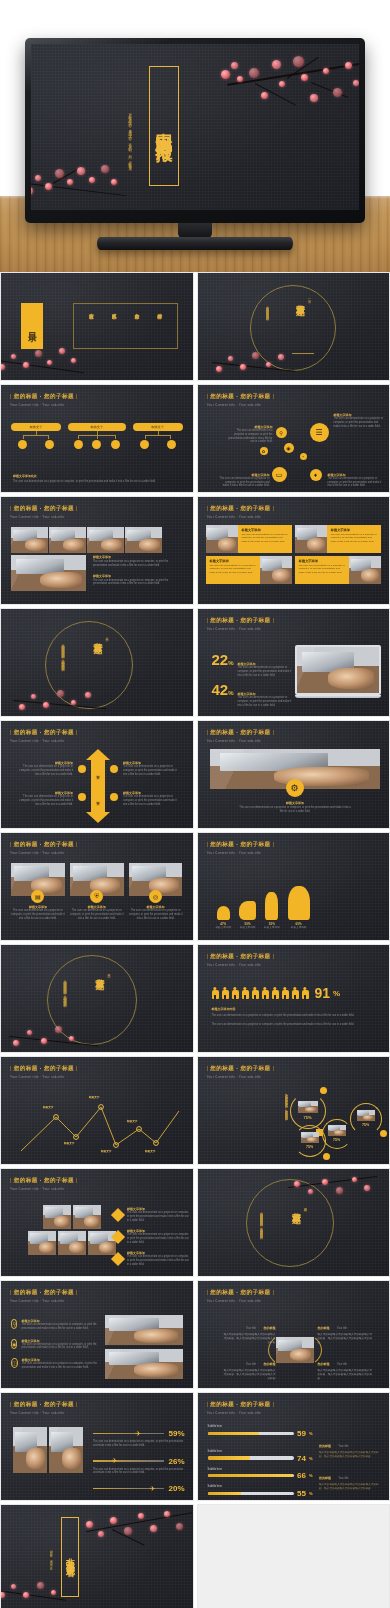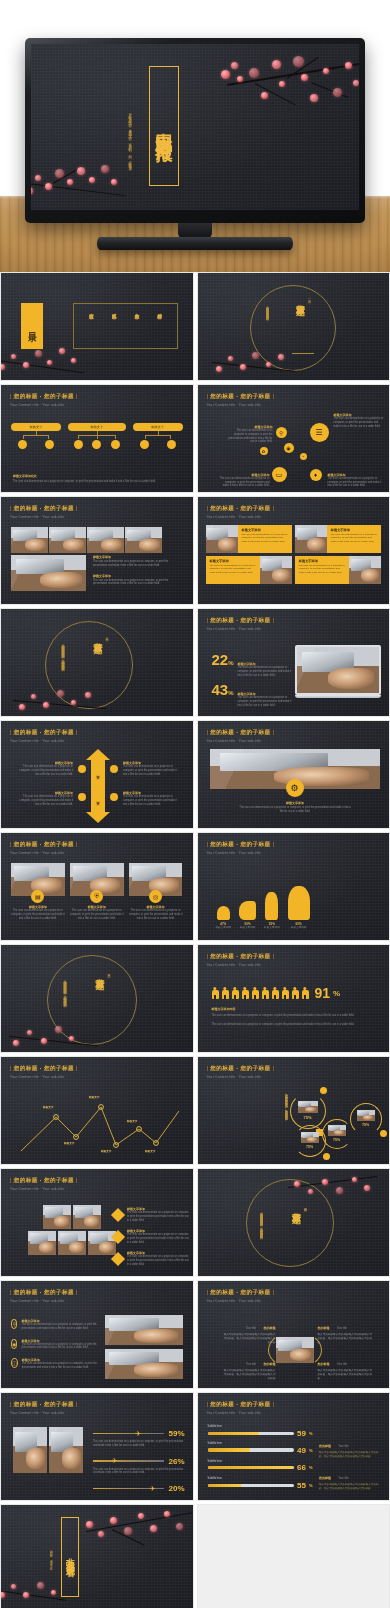--- a/index.html
+++ b/index.html
@@ -452,21 +452,21 @@
         </div>
         <div style="position:absolute; left:14px; top:42px; display:flex; align-items:baseline;">
           <span class="kpi" style="font-size:15px;">22</span>
           <span class="kpi" style="font-size:6px;">%</span>
           <span style="margin-left:4px;">
             <span class="tiny2" style="display:block;">标题文字添加</span>
             <span class="tiny" style="display:block; width:58px;">The user can demonstrate on a projector or computer, or print the presentation and make it into a film for use in a wider field.</span>
           </span>
         </div>
         <div style="position:absolute; left:14px; top:72px; display:flex; align-items:baseline;">
-          <span class="kpi" style="font-size:15px;">43</span>
+          <span class="kpi" style="font-size:15px;">42</span>
           <span class="kpi" style="font-size:6px;">%</span>
           <span style="margin-left:4px;">
             <span class="tiny2" style="display:block;">标题文字添加</span>
             <span class="tiny" style="display:block; width:58px;">The user can demonstrate on a projector or computer, or print the presentation and make it into a film for use in a wider field.</span>
           </span>
         </div>
         <div style="position:absolute; right:8px; top:36px; width:86px;">
           <div class="photo" style="width:86px; height:50px; border:2px solid #dcdfe3; border-radius:2px;"></div>
           <div style="width:100%; height:3px; background:linear-gradient(180deg,#e6e9ed,#b7bcc2); border-radius:0 0 3px 3px;"></div>
         </div>
@@ -881,37 +881,37 @@
         </div>
       </div>
 
       <div class="slide">
         <div class="canvas"></div>
         <div class="s-head">
           <div class="cn"><span class="bar">|</span> <span>您的标题 · 您的子标题</span> <span class="bar">|</span></div>
           <div class="en">Your Content title · Your sub-title</div>
         </div>
         <div style="position:absolute; left:10px; top:32px; width:105px;">
-          <div style="margin-bottom:4px;">
+          <div style="margin-bottom:12px;">
             <div class="tiny" style="color:#c9cbcf;">Subtitle here</div>
             <div style="display:flex; align-items:center; gap:3px;">
               <div class="barwrap" style="flex:1;">
                   <div class="barfill" style="width:59%;"></div>
                 </div>
               <span class="kpi" style="font-size:8px;">59</span>
               <span class="kpi" style="font-size:4px;">%</span>
             </div>
           </div>
           <div style="margin-bottom:5px;">
             <div class="tiny" style="color:#c9cbcf;">Subtitle here</div>
             <div style="display:flex; align-items:center; gap:3px;">
               <div class="barwrap" style="flex:1;">
                   <div class="barfill" style="width:49%;"></div>
                 </div>
-              <span class="kpi" style="font-size:8px;">49</span>
+              <span class="kpi" style="font-size:8px;">74</span>
               <span class="kpi" style="font-size:4px;">%</span>
             </div>
           </div>
           <div style="margin-bottom:5px;">
             <div class="tiny" style="color:#c9cbcf;">Subtitle here</div>
             <div style="display:flex; align-items:center; gap:3px;">
               <div class="barwrap" style="flex:1;">
                   <div class="barfill" style="width:99%;"></div>
                 </div>
               <span class="kpi" style="font-size:8px;">66</span>

